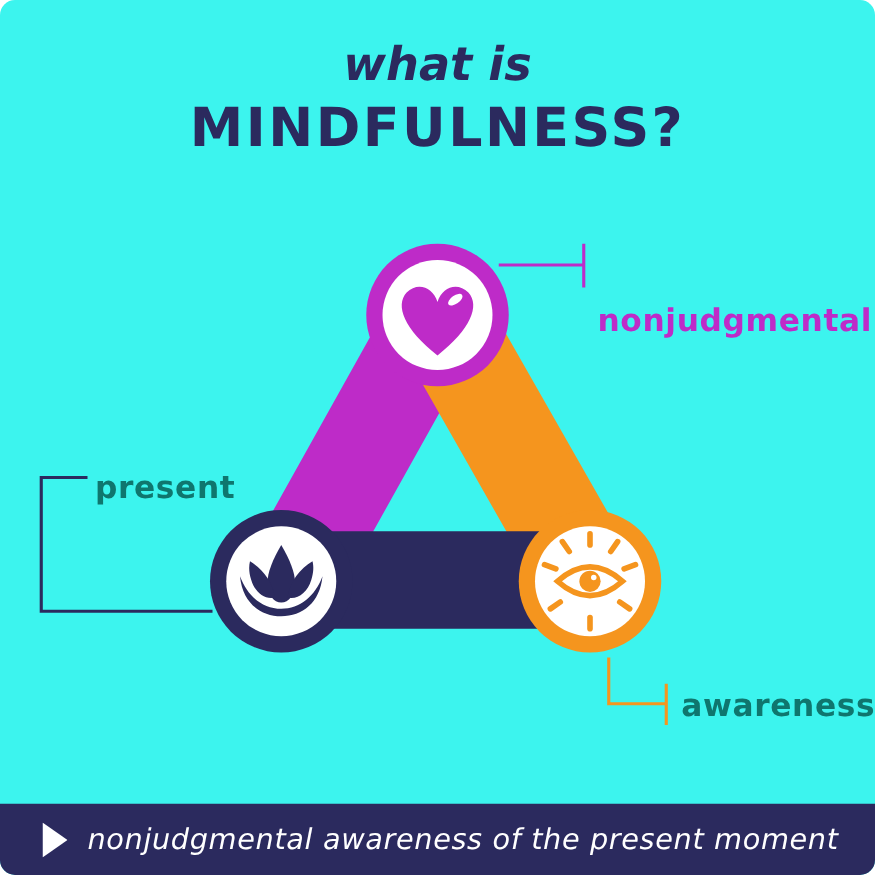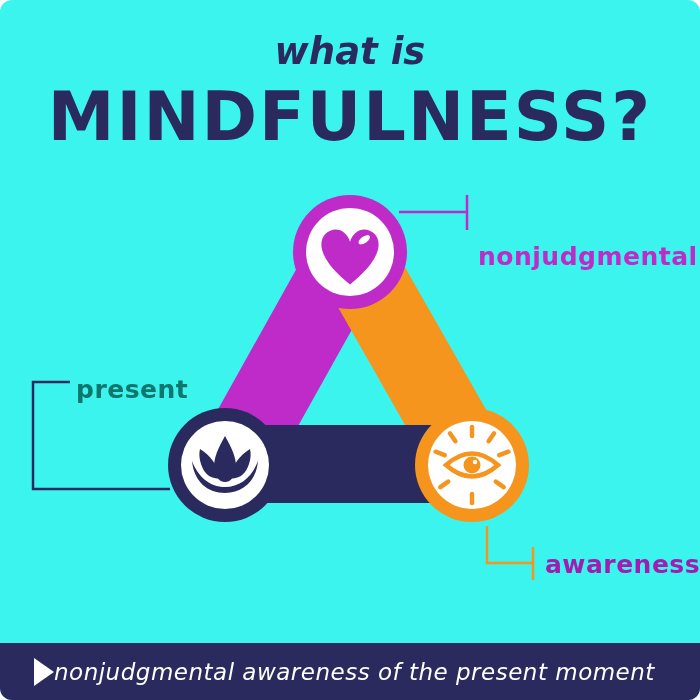--- a/index.html
+++ b/index.html
@@ -14,41 +14,41 @@
   .subtitle{
     position:absolute;top:30px;left:0;width:100%;
     text-align:center;
     font-size:37px;font-style:italic;font-weight:600;
     color:#2B2A5E;
     font-family:"DejaVu Sans", sans-serif;
   }
   .title{
     position:absolute;top:78px;left:0;width:100%;
     text-align:center;
-    font-size:67px;font-weight:900;letter-spacing:2px;
+    font-size:43px;font-weight:900;letter-spacing:2px;
     color:#2B2A5E;
     font-family:"DejaVu Sans", sans-serif;
   }
   .diagram-svg{position:absolute;top:0;left:0;}
   .callout{
     position:absolute;
     font-family:"DejaVu Sans", sans-serif;
     font-weight:700;
     font-size:25px;
     letter-spacing:0.5px;
     white-space:nowrap;
   }
   .callout.top{left:478px;top:198px;color:#BE2BC8;margin-top:44px;}
   .callout.left{left:76px;top:375px;color:#0f766e;}
-  .callout.right{left:545px;top:550px;color:#a21caf;}
+  .callout.right{left:545px;top:550px;color:#0f766e;}
   .banner{
     position:absolute;left:0;bottom:0;width:700px;height:57px;
     background:#2B2A5E;
     display:flex;align-items:center;
-    padding-left:34px;box-sizing:border-box;gap:0;
+    padding-left:34px;box-sizing:border-box;gap:16px;
   }
   .banner-text{
     color:#ffffff;
     font-size:23px;
     font-style:italic;
     font-weight:500;
     letter-spacing:0.5px;
     font-family:"DejaVu Sans", sans-serif;
   }
 </style>

